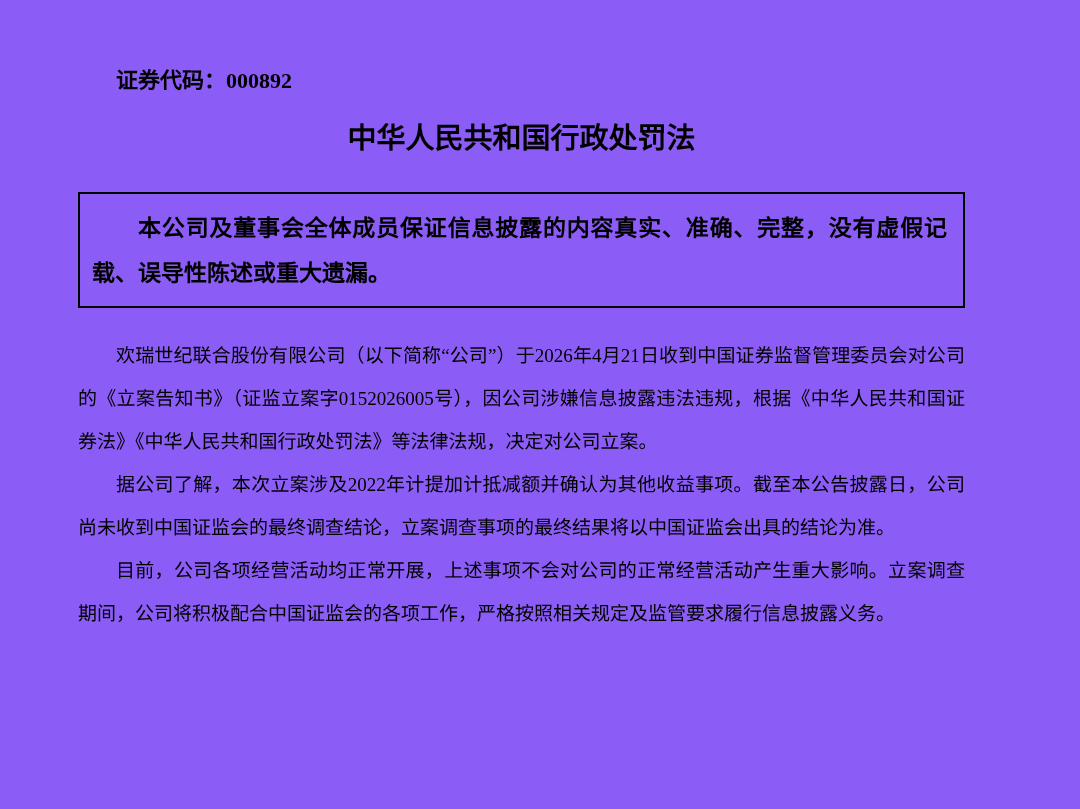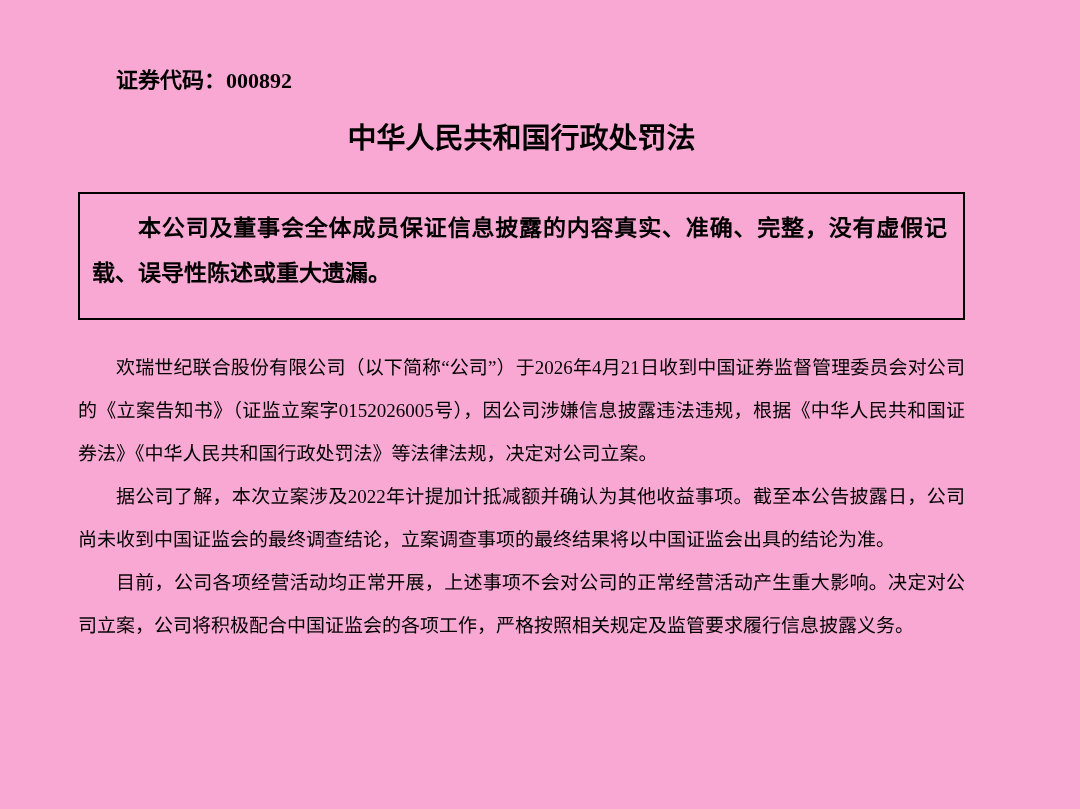--- a/index.html
+++ b/index.html
@@ -4,21 +4,21 @@
 <style>
   html, body {
     margin: 0;
     padding: 0;
     background: #ffffff;
   }
   .page {
     position: relative;
     width: 1080px;
     height: 809px;
-    background: #f9a8d4;
+    background: #8b5cf6;
     color: #000000;
     overflow: hidden;
     font-family: "Liberation Serif", "DejaVu Serif", serif;
   }
   .header-row {
     display: flex;
     justify-content: space-between;
     margin: 62px 163px 0 116px;
     font-size: 22px;
     font-weight: bold;
@@ -30,21 +30,21 @@
     font-size: 29px;
     font-weight: bold;
     line-height: 40px;
   }
   .title-line {
     display: block;
   }
   .disclaimer-box {
     margin: 34px 115px 0 78px;
     border: 2px solid #000000;
-    padding: 12px 16px 22px 12px;
+    padding: 12px 16px 10px 12px;
     font-size: 23px;
     font-weight: bold;
     line-height: 45px;
     text-align: justify;
     text-indent: 2em;
     box-sizing: border-box;
   }
   .body-text {
     margin: 26px 115px 0 78px;
     font-size: 19px;
@@ -69,16 +69,16 @@
     <span class="title-line">中华人民共和国行政处罚法</span>
   </div>
 
   <div class="disclaimer-box">
     <span>本公司及董事会全体成员保证信息披露的内容真实、准确、完整，没有虚假记载、误导性陈述或重大遗漏。</span>
   </div>
 
   <div class="body-text">
     <p>欢瑞世纪联合股份有限公司（以下简称“公司”）于2026年4月21日收到中国证券监督管理委员会对公司的《立案告知书》（证监立案字0152026005号），因公司涉嫌信息披露违法违规，根据《中华人民共和国证券法》《中华人民共和国行政处罚法》等法律法规，决定对公司立案。</p>
     <p>据公司了解，本次立案涉及2022年计提加计抵减额并确认为其他收益事项。截至本公告披露日，公司尚未收到中国证监会的最终调查结论，立案调查事项的最终结果将以中国证监会出具的结论为准。</p>
-    <p>目前，公司各项经营活动均正常开展，上述事项不会对公司的正常经营活动产生重大影响。决定对公司立案，公司将积极配合中国证监会的各项工作，严格按照相关规定及监管要求履行信息披露义务。</p>
+    <p>目前，公司各项经营活动均正常开展，上述事项不会对公司的正常经营活动产生重大影响。立案调查期间，公司将积极配合中国证监会的各项工作，严格按照相关规定及监管要求履行信息披露义务。</p>
   </div>
 
 </div>
 
 </body></html>

